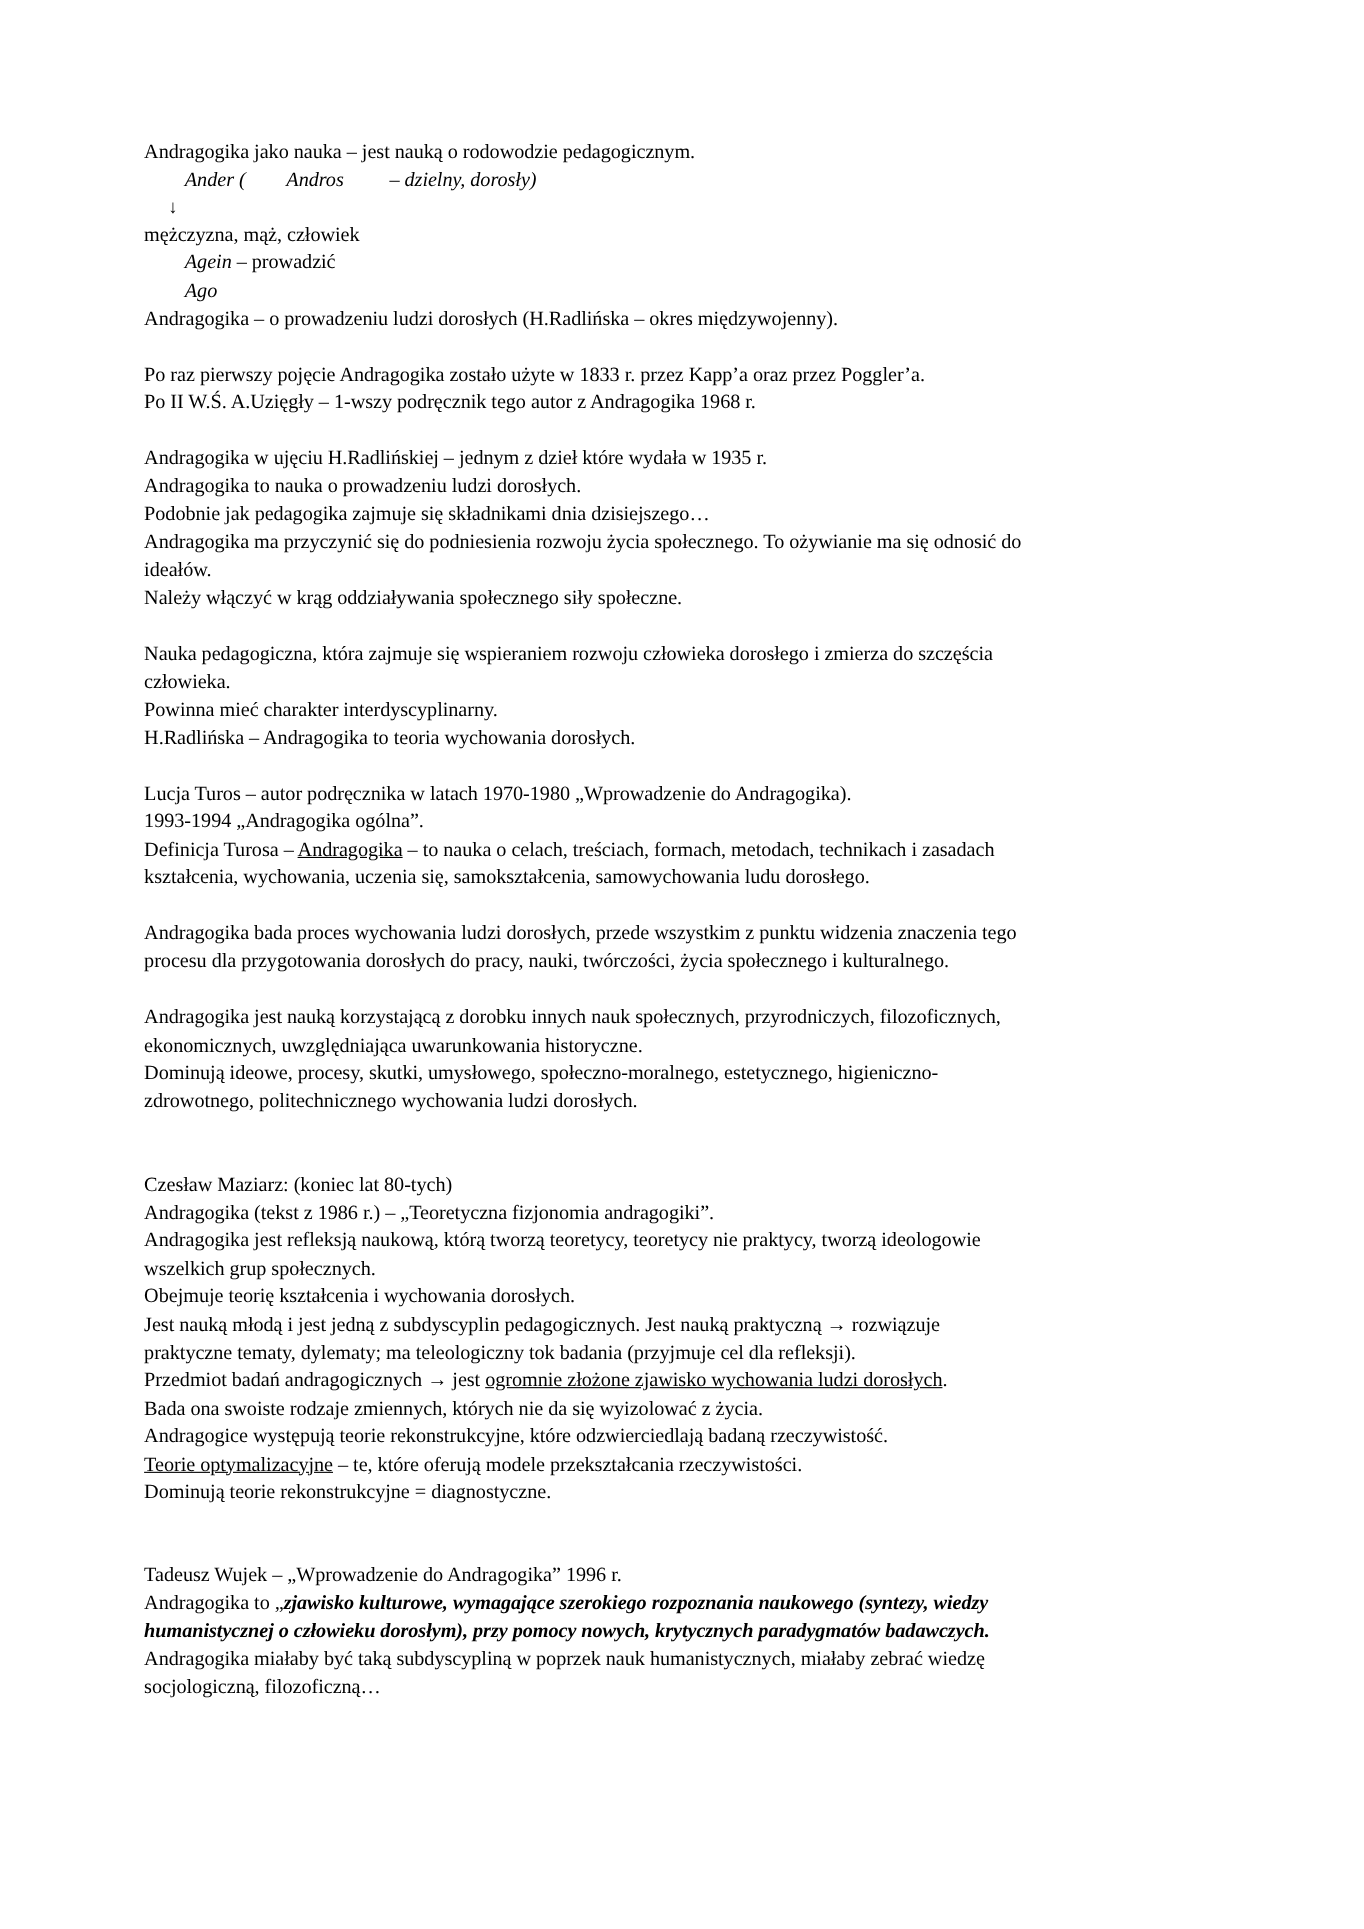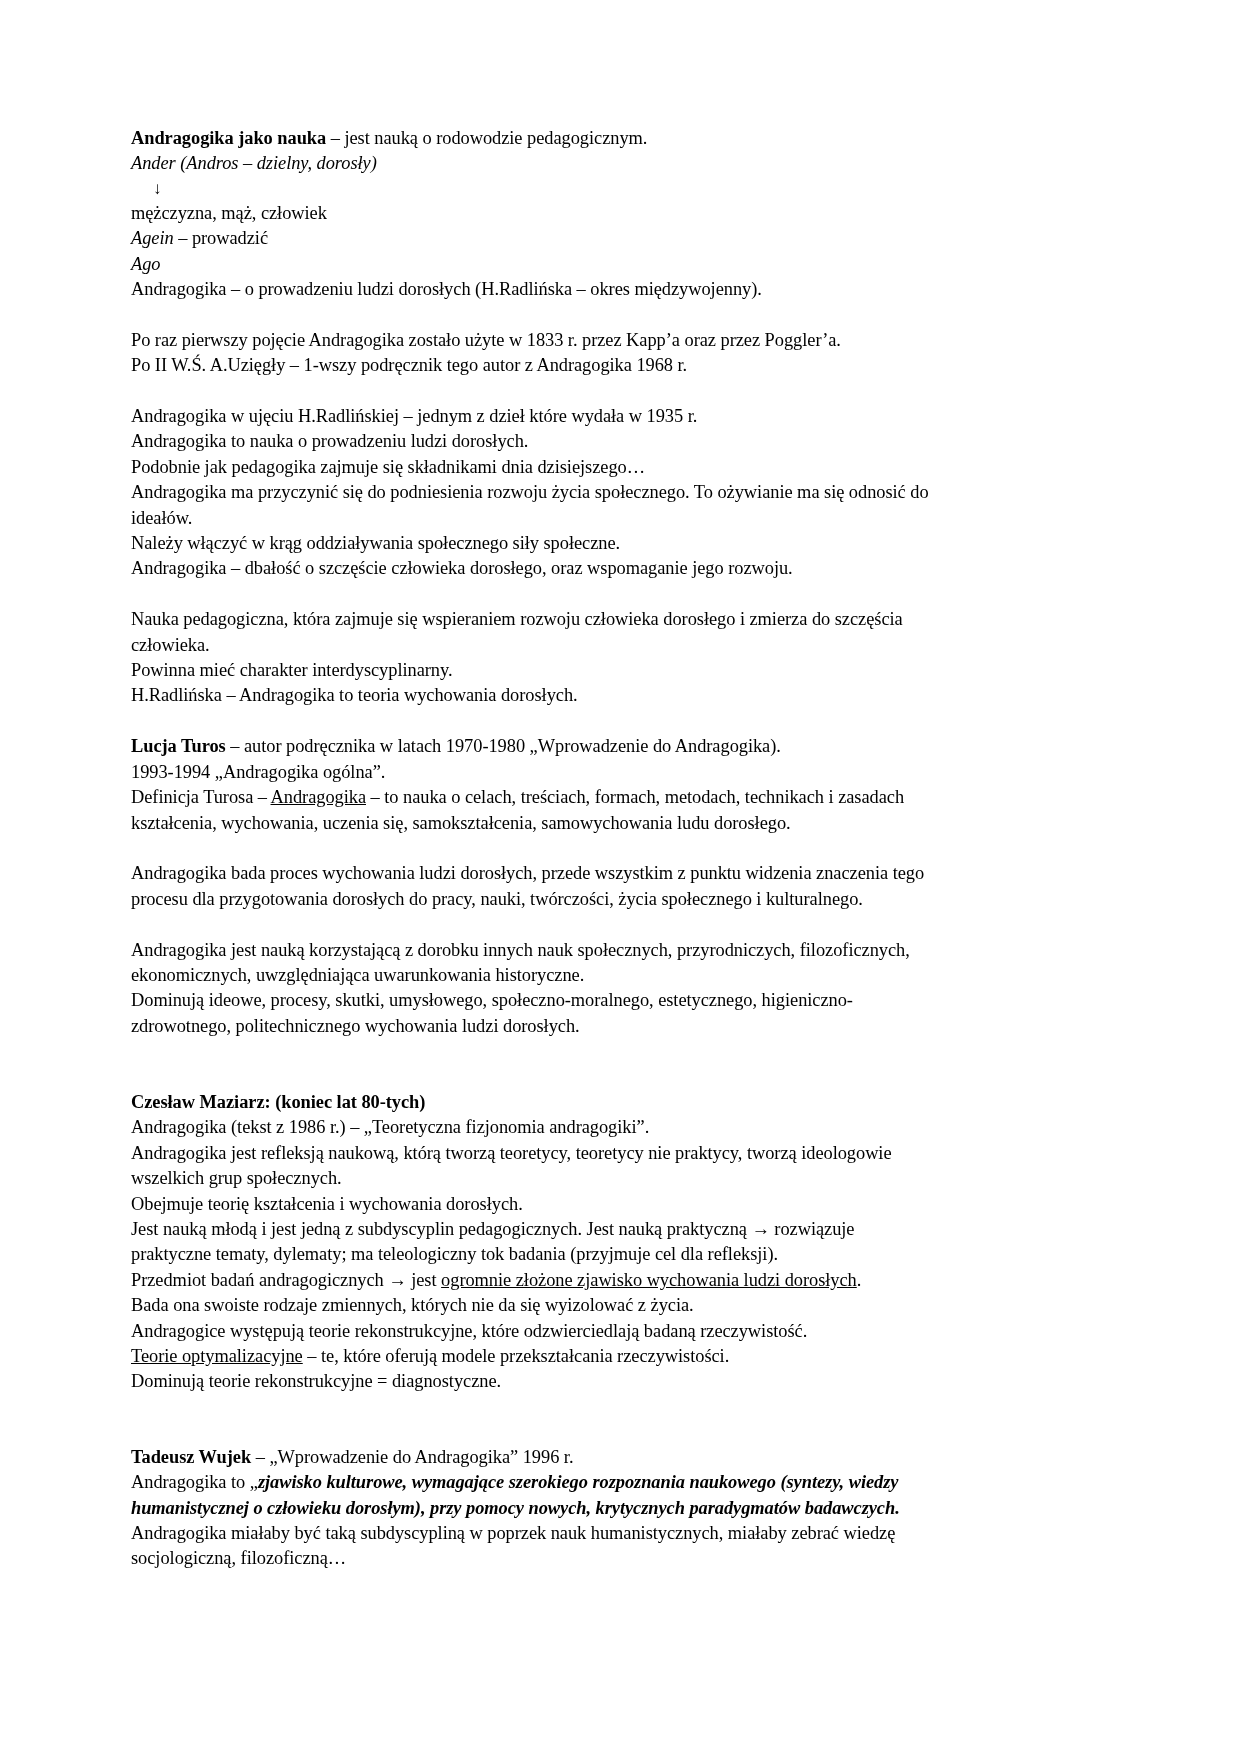--- a/index.html
+++ b/index.html
@@ -34,22 +34,22 @@
   }
   .gap {
     height: 25.4px;
   }
   .gap-lg {
     height: 50px;
   }
   .line {
     white-space: pre-wrap;
   }
-  .b { font-weight: bold; }
-  .i { font-style: italic; }
+  .b { font-weight: normal; }
+  .i { font-style: italic; margin-left: 37px; }
   .u { text-decoration: underline; }
   .bi { font-weight: bold; font-style: italic; text-align: right; }
   .arrow-line {
     padding-left: 22px;
     line-height: 24px;
     font-size: 17px;
   }
   .arrow-glyph {
     display: inline-block;
     font-size: 17px;
@@ -77,21 +77,20 @@
         <div class="line"><span>Po raz pierwszy pojęcie Andragogika zostało użyte w 1833 r. przez Kapp’a oraz przez Poggler’a.</span></div>
         <div class="line"><span>Po II W.Ś. A.Uzięgły – 1-wszy podręcznik tego autor z Andragogika 1968 r.</span></div>
       </div>
       <div class="gap"></div>
       <div class="para">
         <div class="line"><span>Andragogika w ujęciu H.Radlińskiej – jednym z dzieł które wydała w 1935 r.</span></div>
         <div class="line"><span>Andragogika to nauka o prowadzeniu ludzi dorosłych.</span></div>
         <div class="line"><span>Podobnie jak pedagogika zajmuje się składnikami dnia dzisiejszego…</span></div>
         <div class="line"><span>Andragogika ma przyczynić się do podniesienia rozwoju życia społecznego. To ożywianie ma się odnosić do ideałów.</span></div>
         <div class="line"><span>Należy włączyć w krąg oddziaływania społecznego siły społeczne.</span></div>
-        <div class="line"><span>Andragogika – dbałość o szczęście człowieka dorosłego, oraz wspomaganie jego rozwoju.</span></div>
       </div>
       <div class="gap"></div>
       <div class="para">
         <div class="line"><span>Nauka pedagogiczna, która zajmuje się wspieraniem rozwoju człowieka dorosłego i zmierza do szczęścia człowieka.</span></div>
         <div class="line"><span>Powinna mieć charakter interdyscyplinarny.</span></div>
         <div class="line"><span>H.Radlińska – Andragogika to teoria wychowania dorosłych.</span></div>
       </div>
       <div class="gap"></div>
       <div class="para">
         <div class="line"><span class="b">Lucja Turos</span><span> – autor podręcznika w latach 1970-1980 „Wprowadzenie do Andragogika).</span></div>

